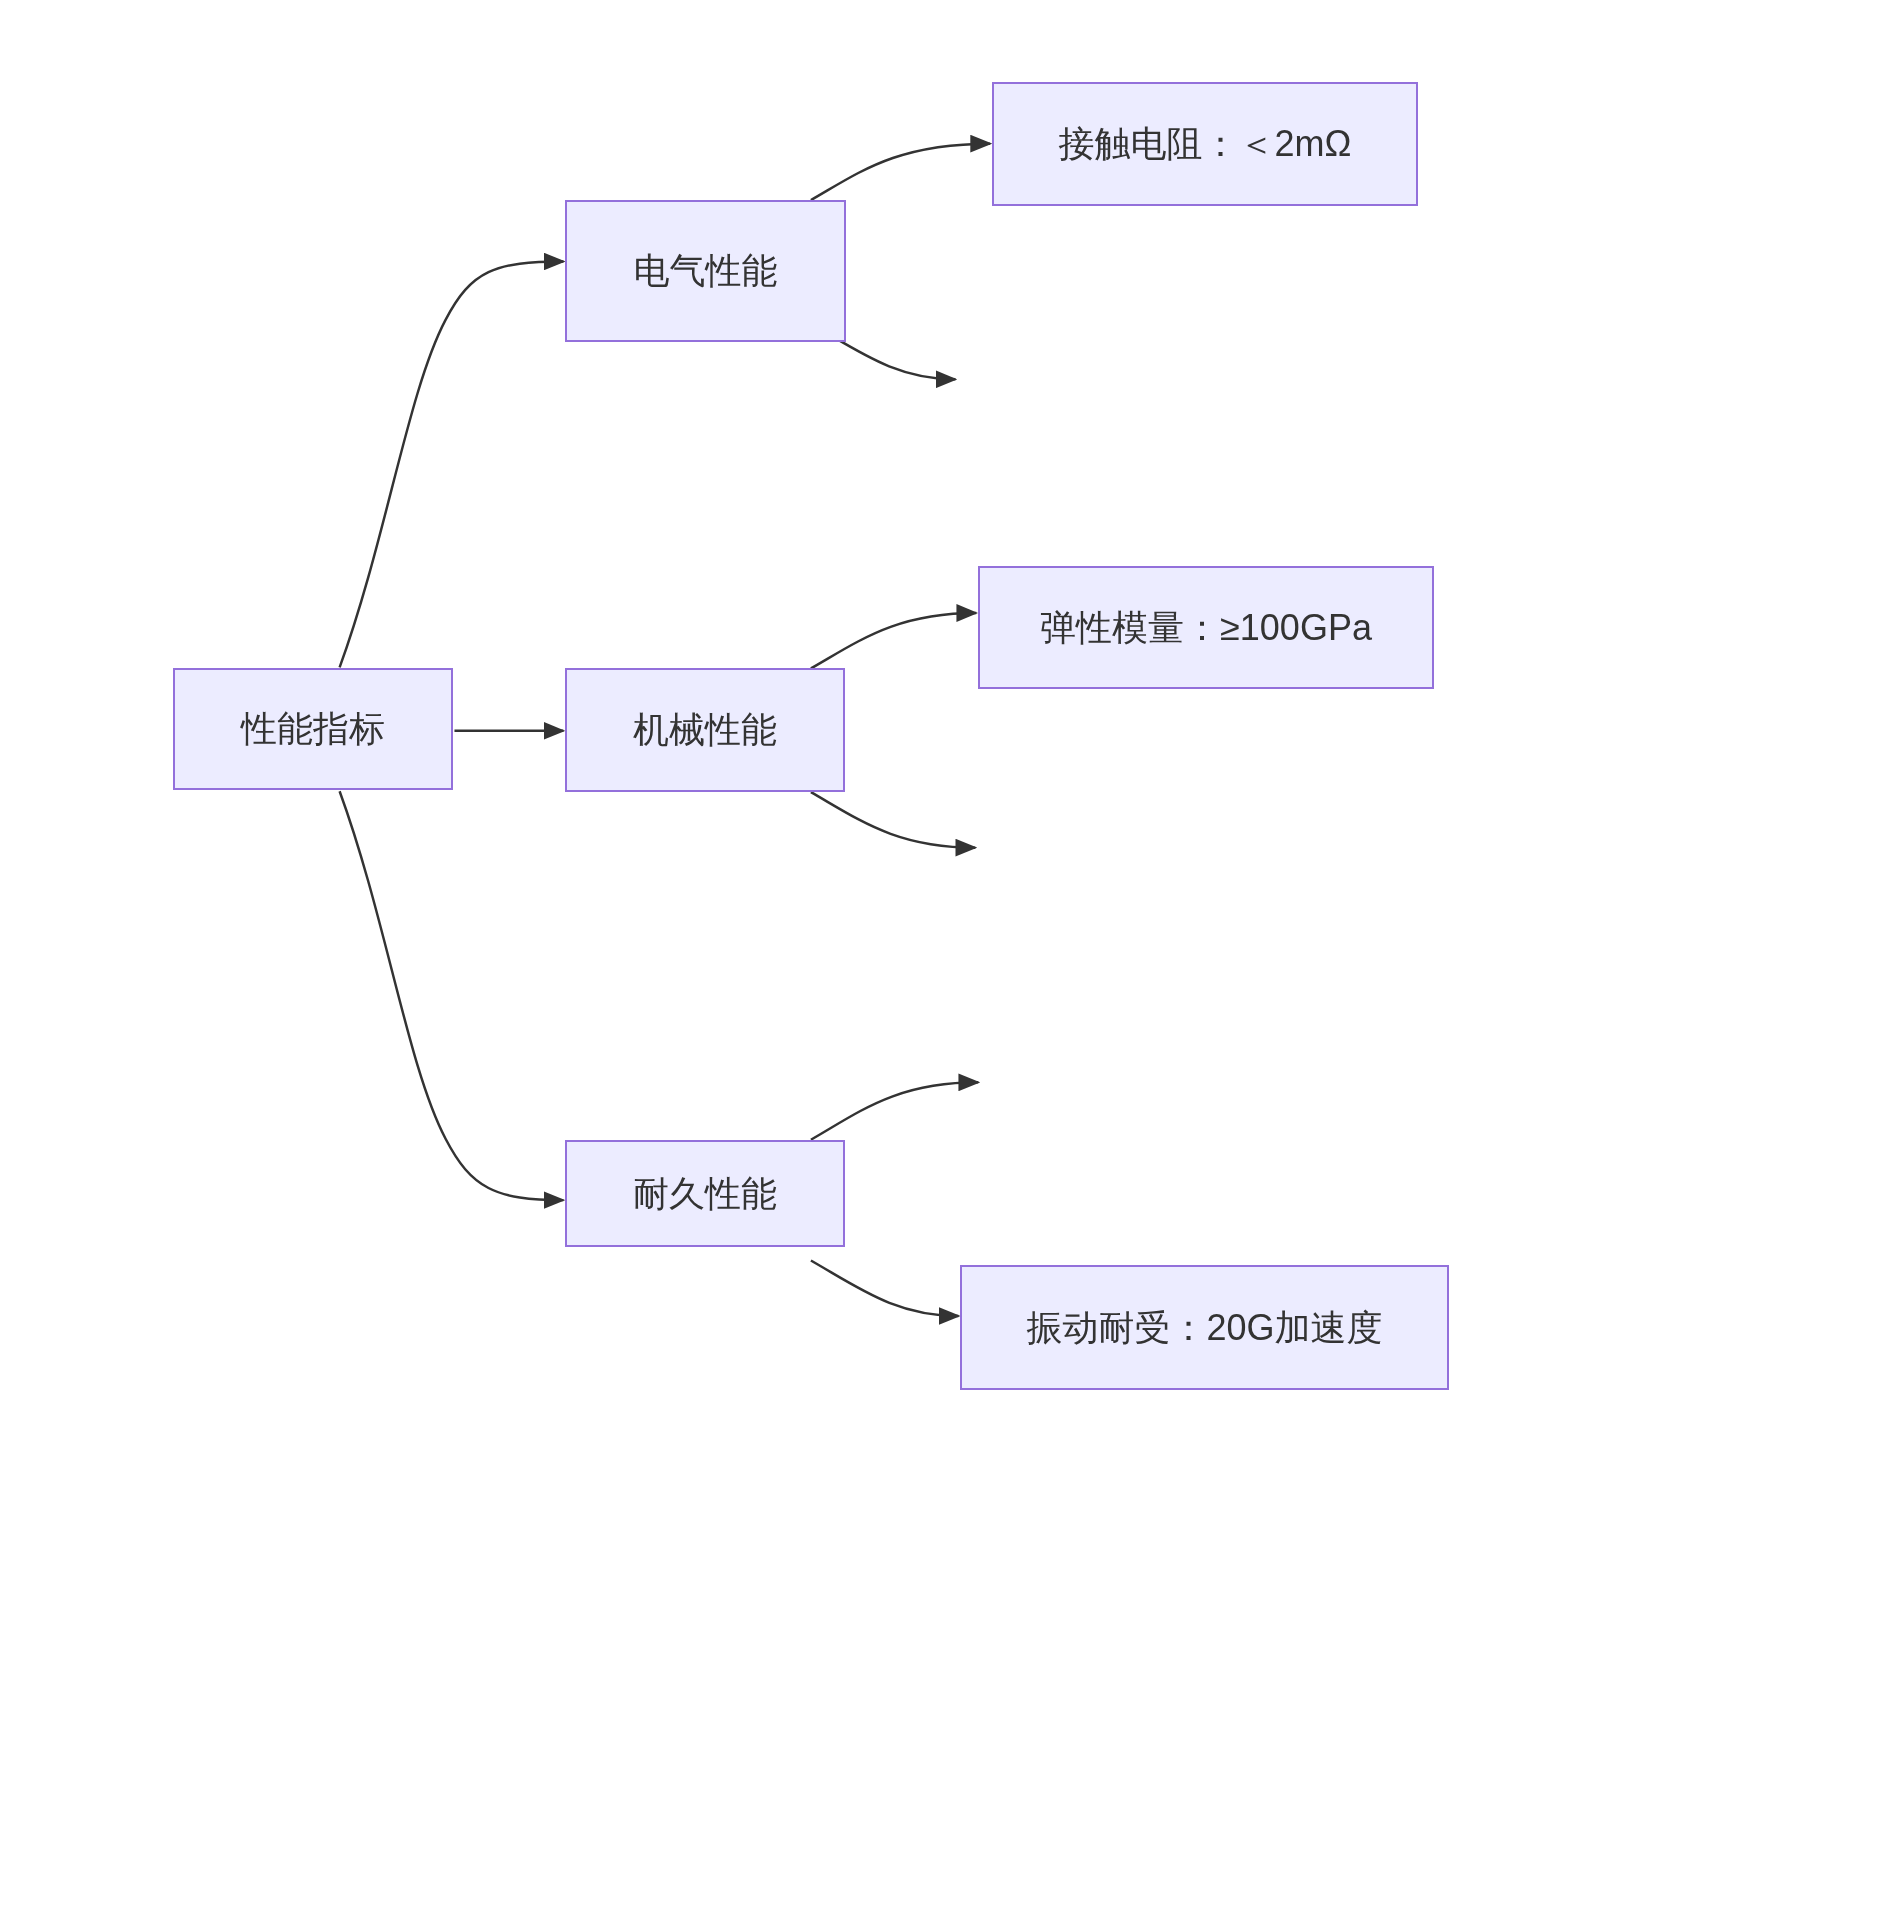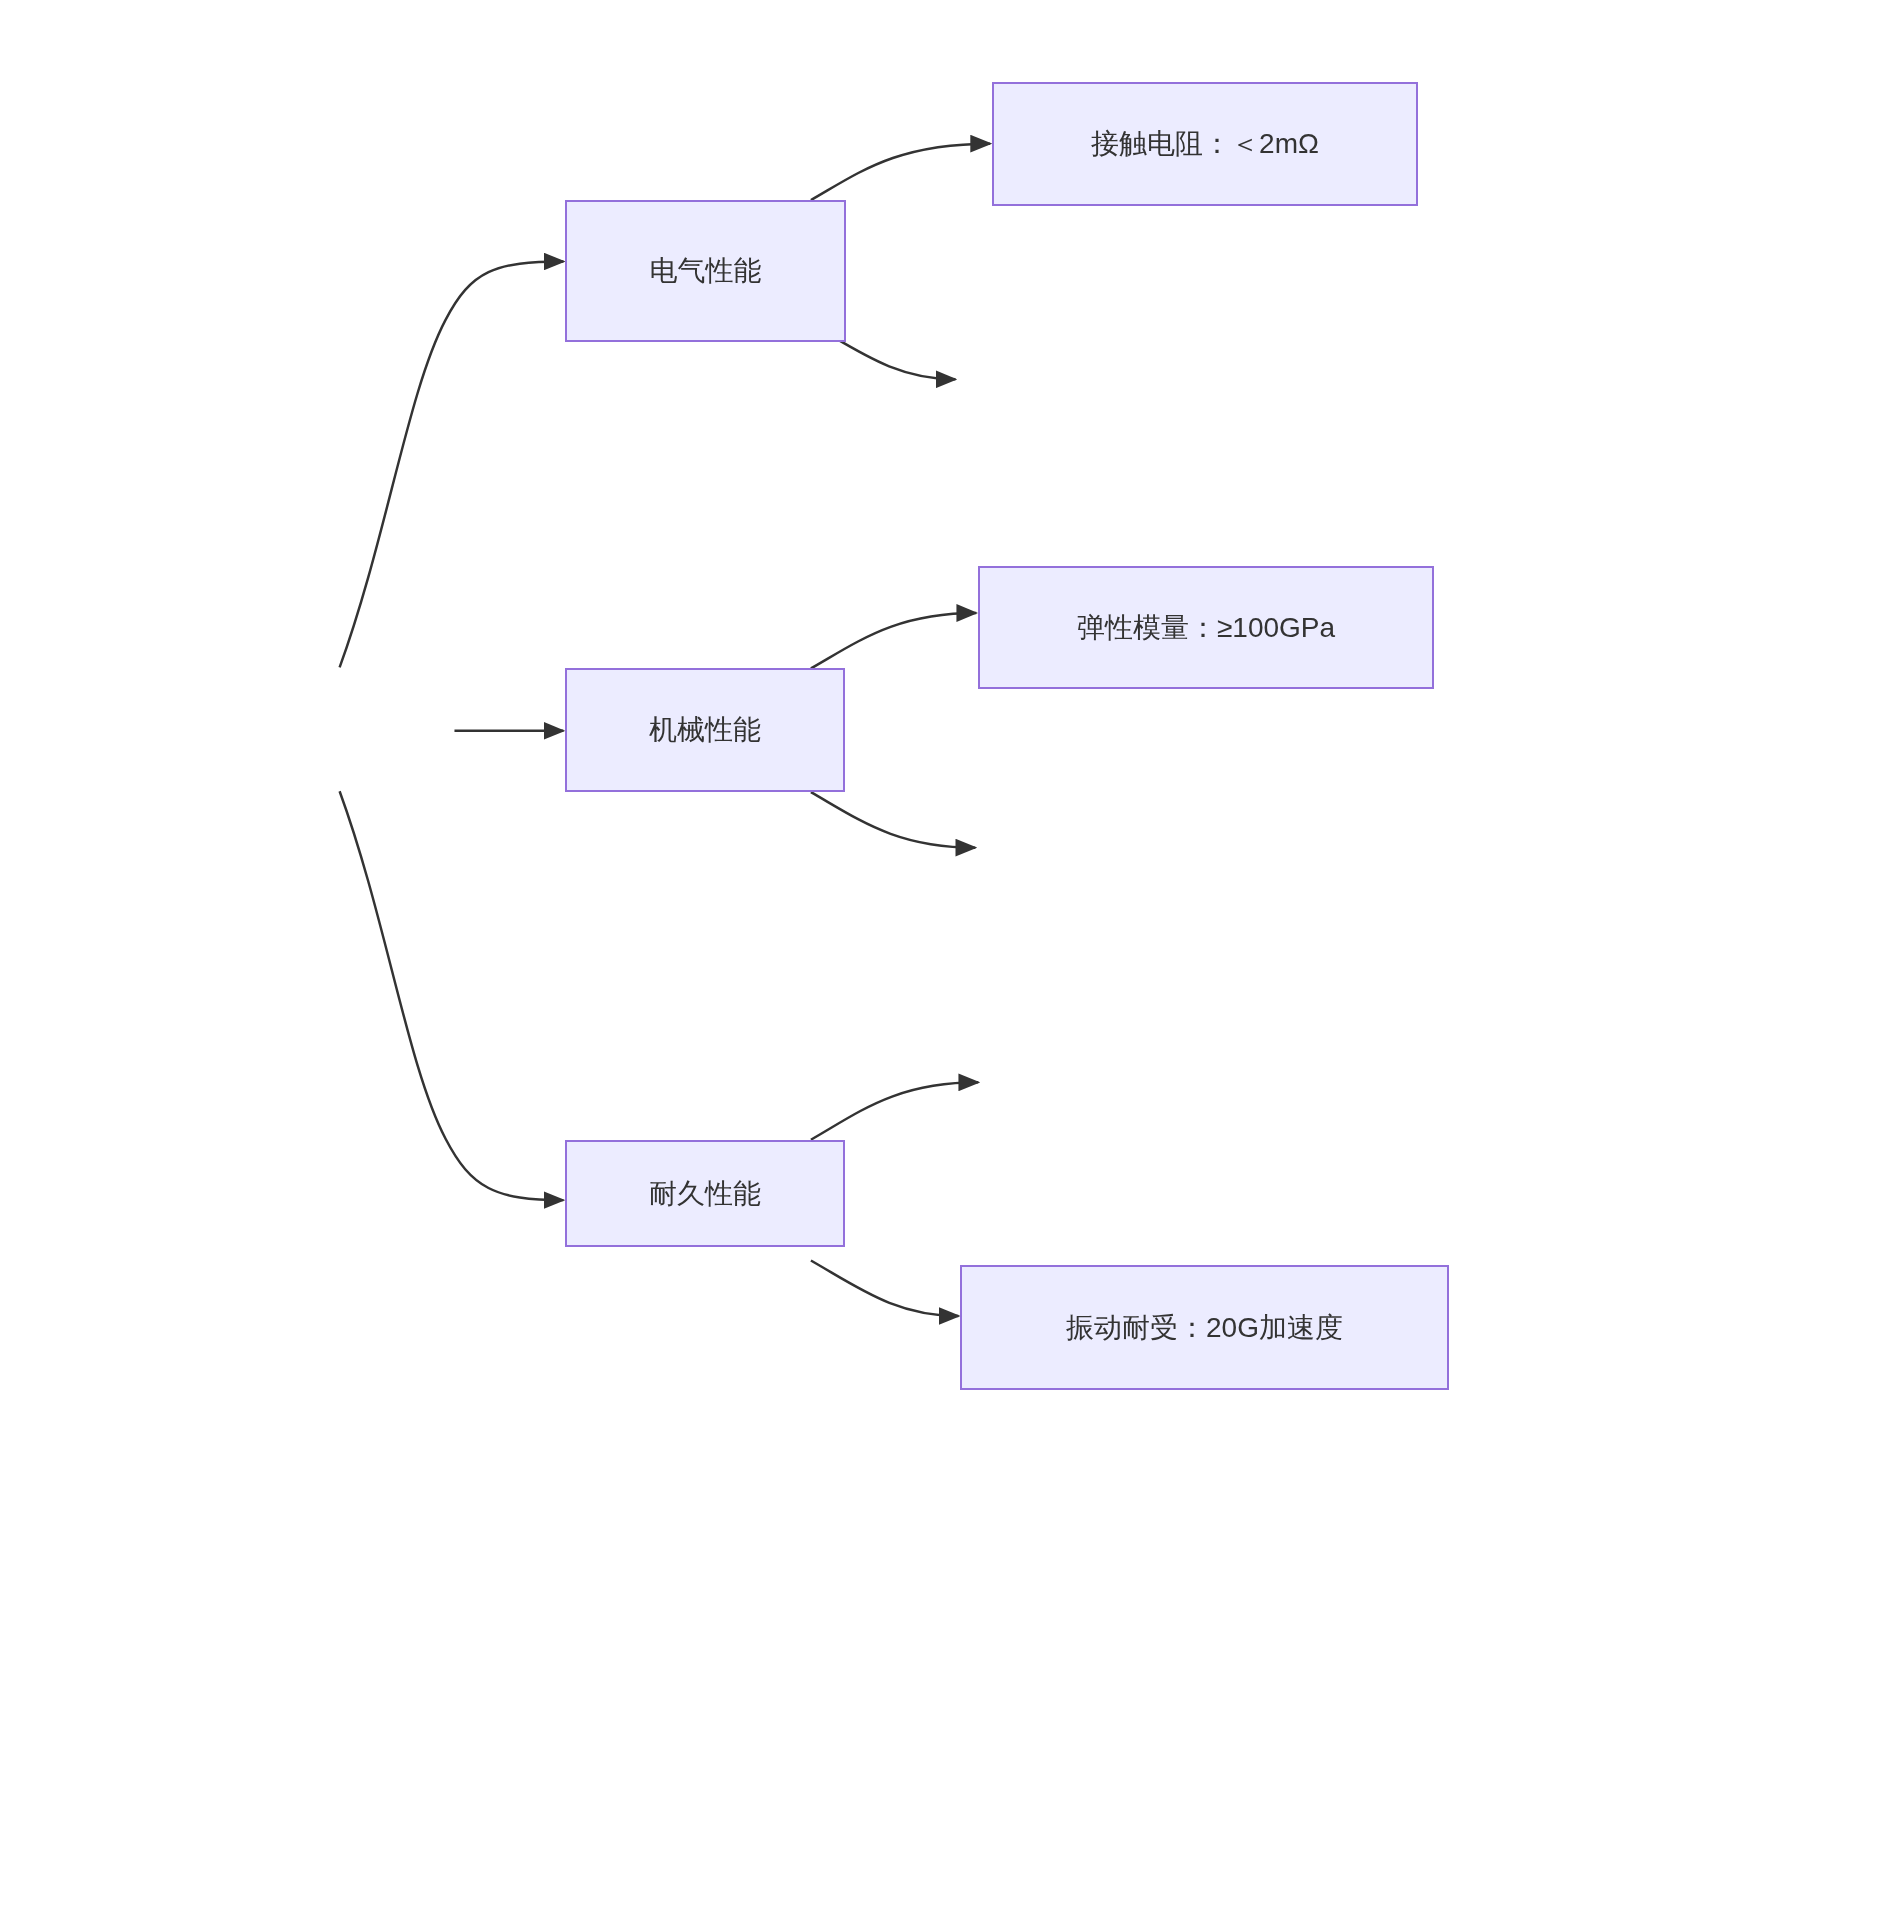--- a/index.html
+++ b/index.html
@@ -28,21 +28,21 @@
   }
   .node {
     position: absolute;
     box-sizing: border-box;
     background: #ECECFF;
     border: 2px solid #9370DB;
     display: flex;
     align-items: center;
     justify-content: center;
     color: #333333;
-    font-size: 28px;
+    font-size: 36px;
     line-height: 1.2;
     white-space: nowrap;
     text-align: center;
   }
 </style>
 </head>
 <body>
 
 <div class="canvas">
 
@@ -60,20 +60,23 @@
     <path class="edge" marker-end="url(#arrow)" d="M819,202 C868,174 905,145 1000,145" stroke="#333333"></path>
     <path class="edge" marker-end="url(#arrow)" d="M819,327 C868,355 905,383 965,383" stroke="#333333"></path>
 
     <path class="edge" marker-end="url(#arrow)" d="M819,675 C868,647 905,619 986,619" stroke="#333333"></path>
     <path class="edge" marker-end="url(#arrow)" d="M819,800 C868,828 905,856 985,856" stroke="#333333"></path>
 
     <path class="edge" marker-end="url(#arrow)" d="M819,1151 C868,1123 905,1093 988,1093" stroke="#333333"></path>
     <path class="edge" marker-end="url(#arrow)" d="M819,1273 C868,1301 905,1329 968,1329" stroke="#333333"></path>
   </svg>
 
+  <div class="node" style="left:173px; top:668px; width:280px; height:122px;">
+    <span>性能指标</span>
+  </div>
 
   <div class="node" style="left:565px; top:200px; width:281px; height:142px;">
     <span>电气性能</span>
   </div>
 
   <div class="node" style="left:565px; top:668px; width:280px; height:124px;">
     <span>机械性能</span>
   </div>
 
   <div class="node" style="left:565px; top:1140px; width:280px; height:107px;">

